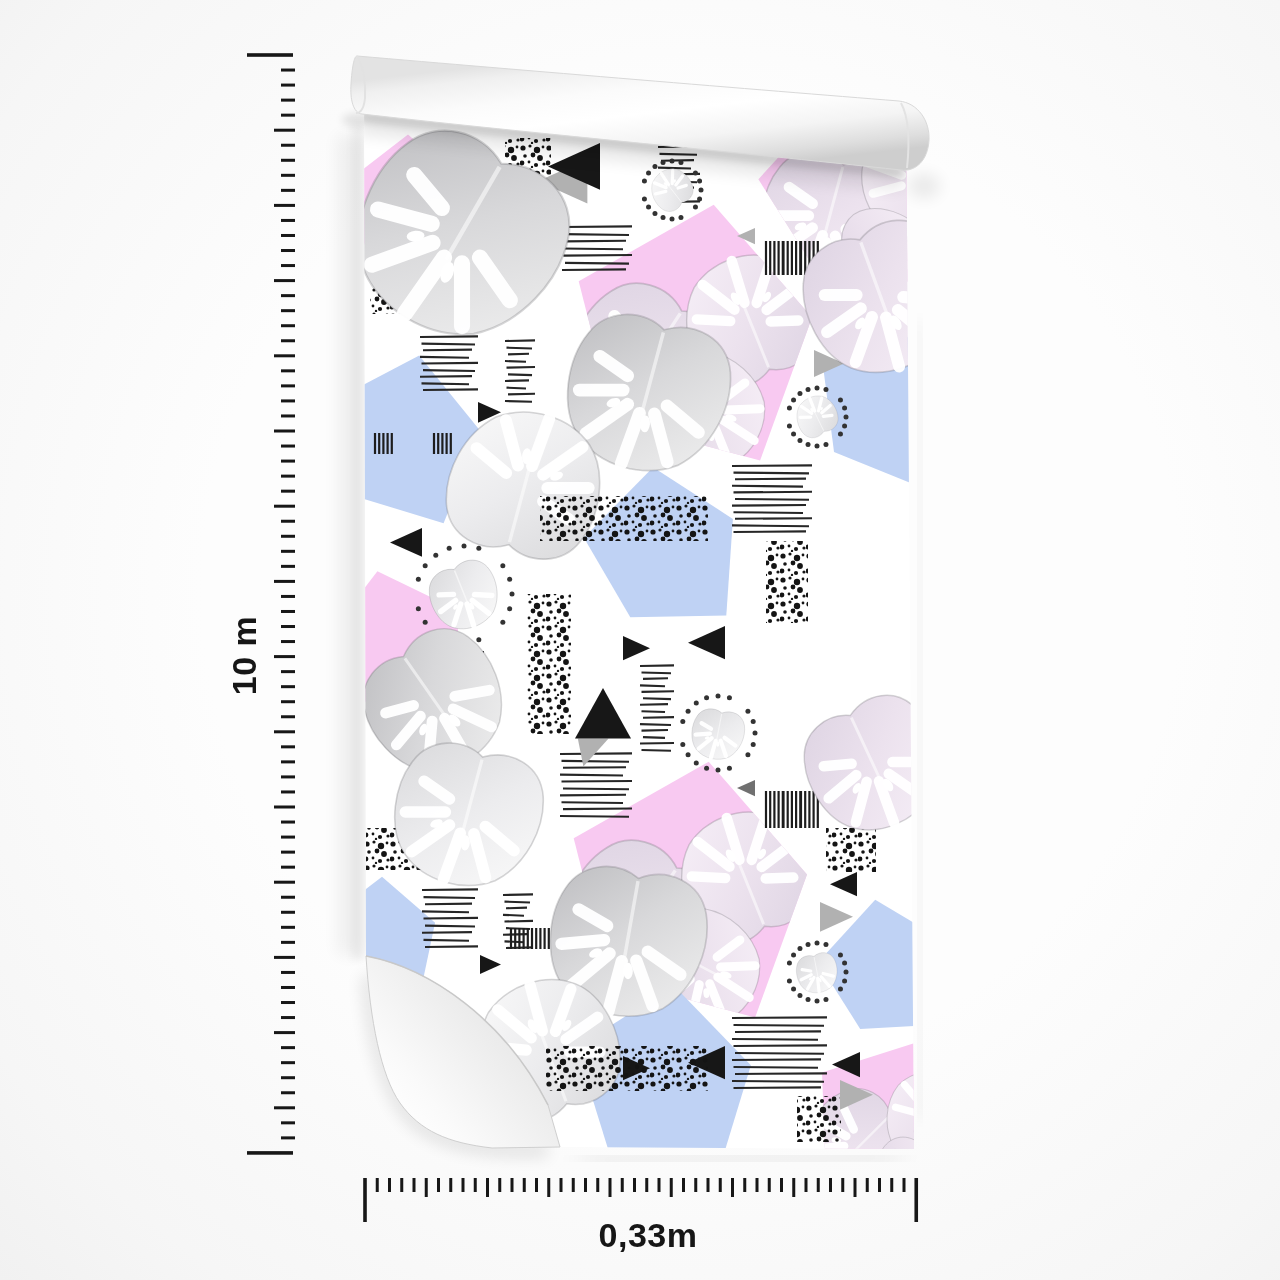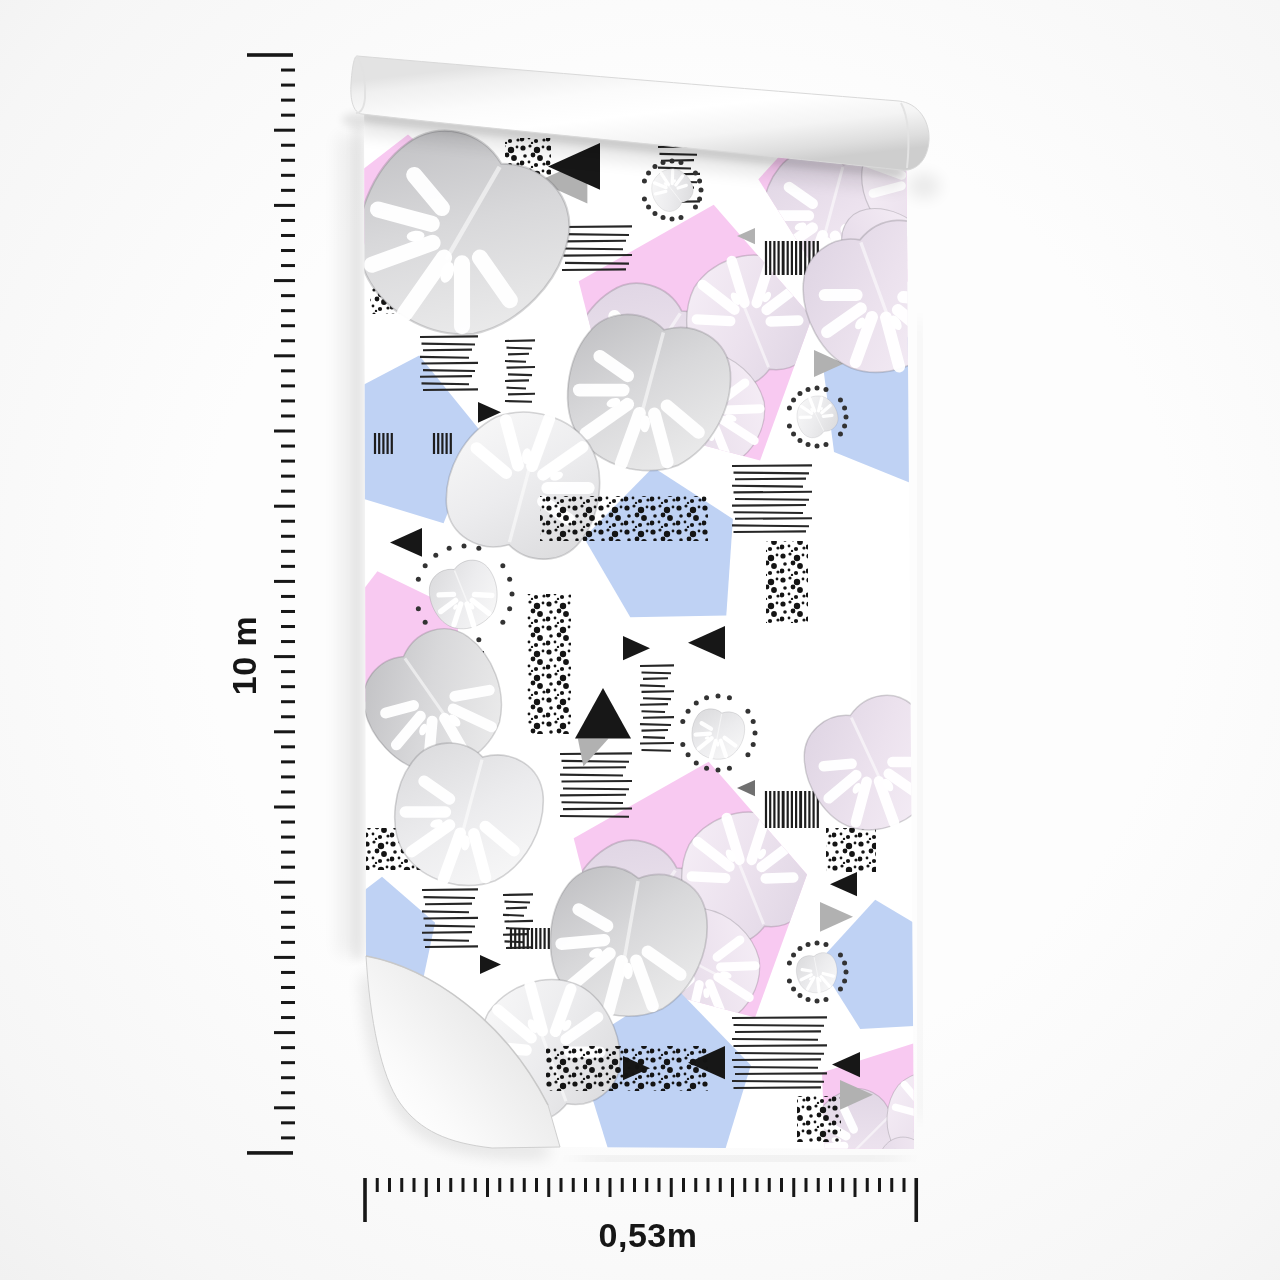--- a/index.html
+++ b/index.html
@@ -898,14 +898,14 @@
         <rect x="841.25" y="1178" width="3" height="14"></rect>
         <rect x="853.5" y="1178" width="3" height="19"></rect>
         <rect x="865.75" y="1178" width="3" height="14"></rect>
         <rect x="878" y="1178" width="3" height="14"></rect>
         <rect x="890.25" y="1178" width="3" height="14"></rect>
         <rect x="902.5" y="1178" width="3" height="14"></rect>
         <rect x="914.45" y="1178" width="3.6" height="44"></rect>
       </g>
     </svg>
   <div class="dim-label" id="v-label">10 m</div>
-  <div class="dim-label" id="h-label">0,53m</div>
+  <div class="dim-label" id="h-label">0,33m</div>
 </div>
 
 </body></html>

